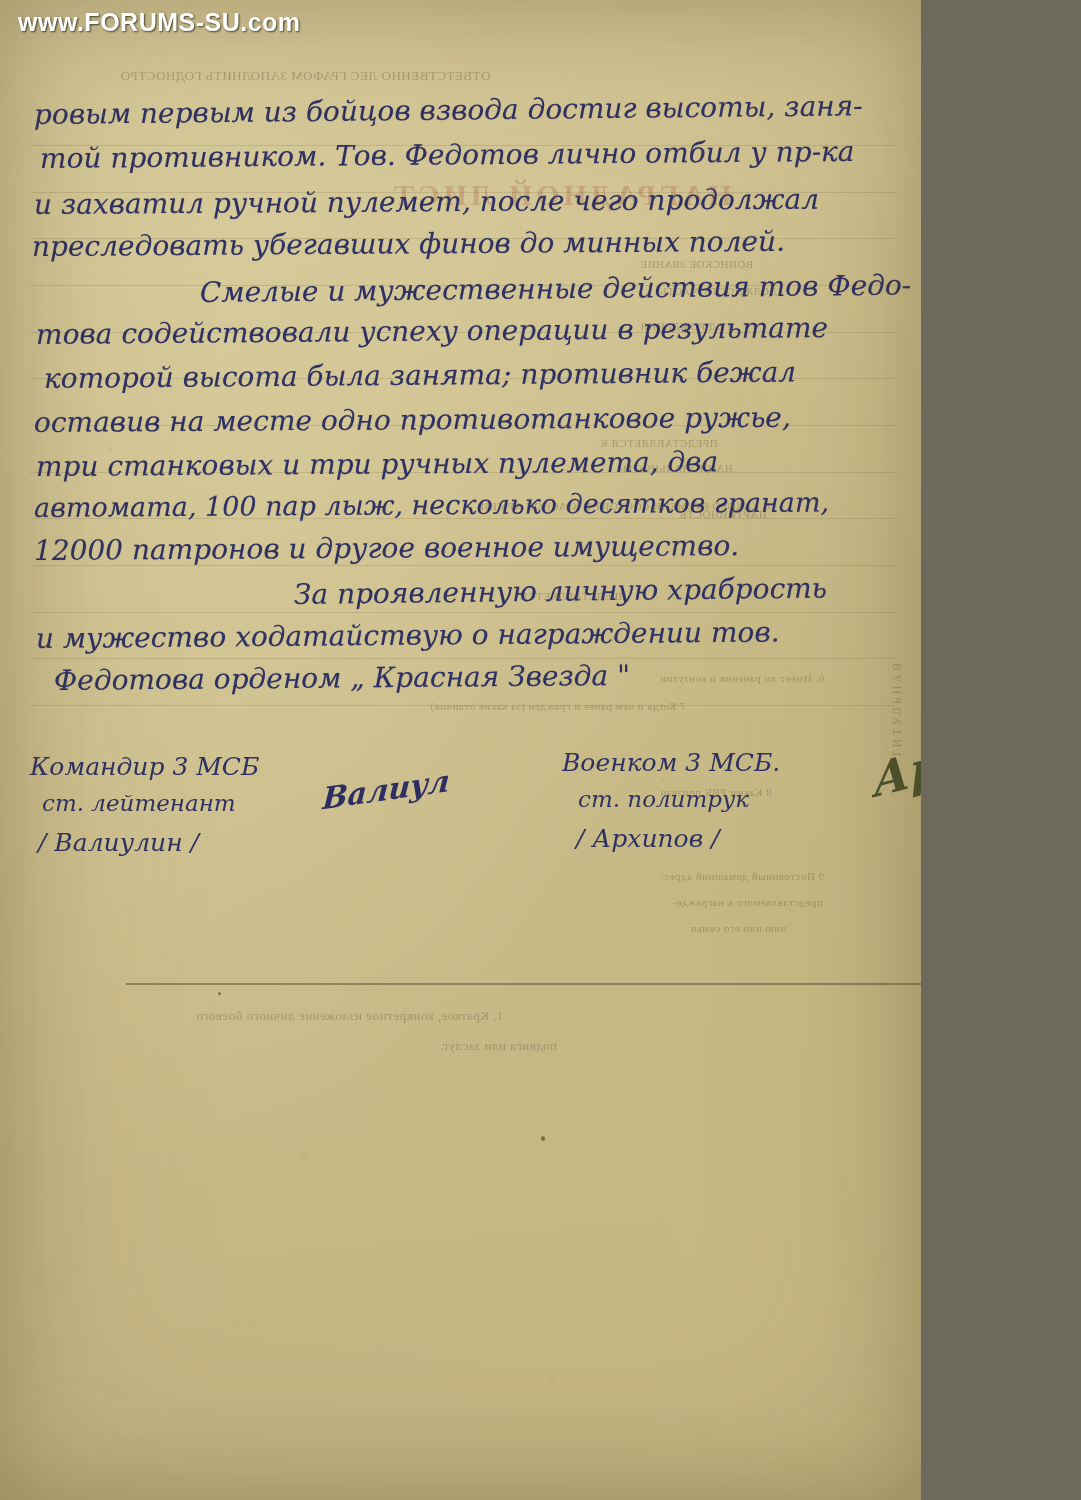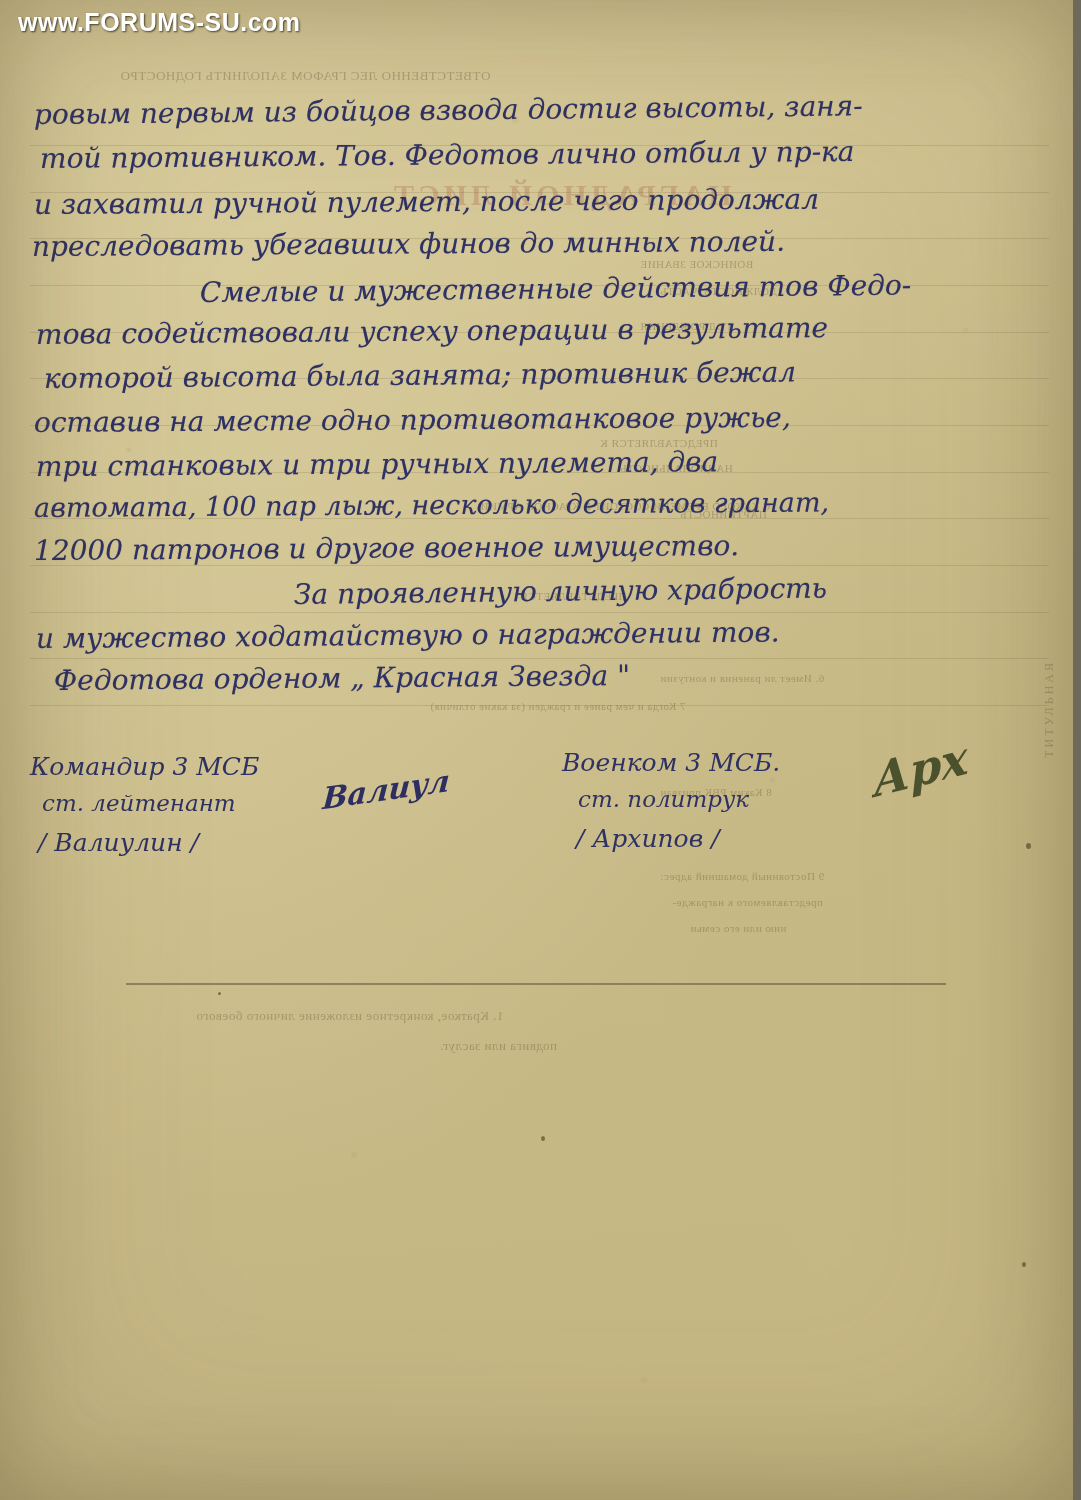--- a/index.html
+++ b/index.html
@@ -5,21 +5,21 @@
   html, body {
     margin: 0;
     padding: 0;
     background: #6d6a5c;
   }
   body {
     font-family: "Liberation Serif", serif;
   }
   #page {
     position: relative;
-    width: 1073px;
+    width: 921px;
     height: 1500px;
     overflow: hidden;
     background: #cdbf8e;
     background-image:
       radial-gradient(ellipse at 20% 12%, #d8cb9b 0%, rgba(216,203,155,0) 55%),
       radial-gradient(ellipse at 85% 75%, #c6b884 0%, rgba(198,184,132,0) 60%),
       linear-gradient(175deg, #d4c695 0%, #cbbd8b 45%, #c3b583 100%);
     text-align: right;
   }
   

